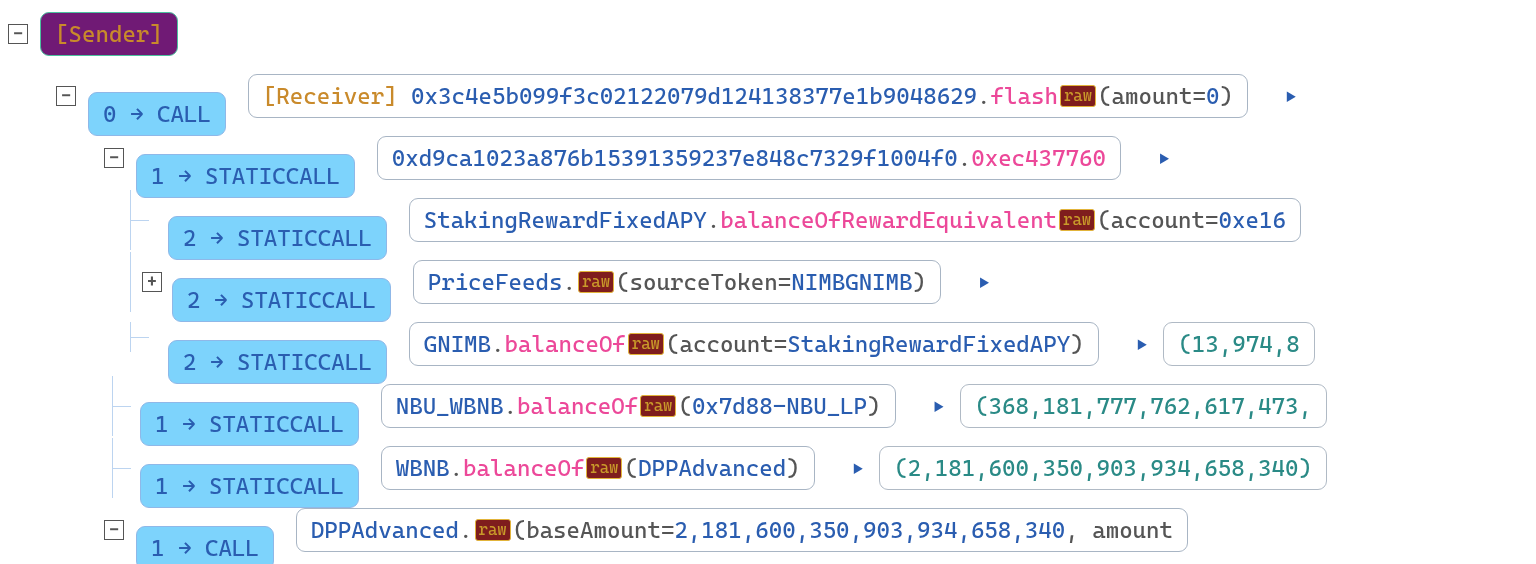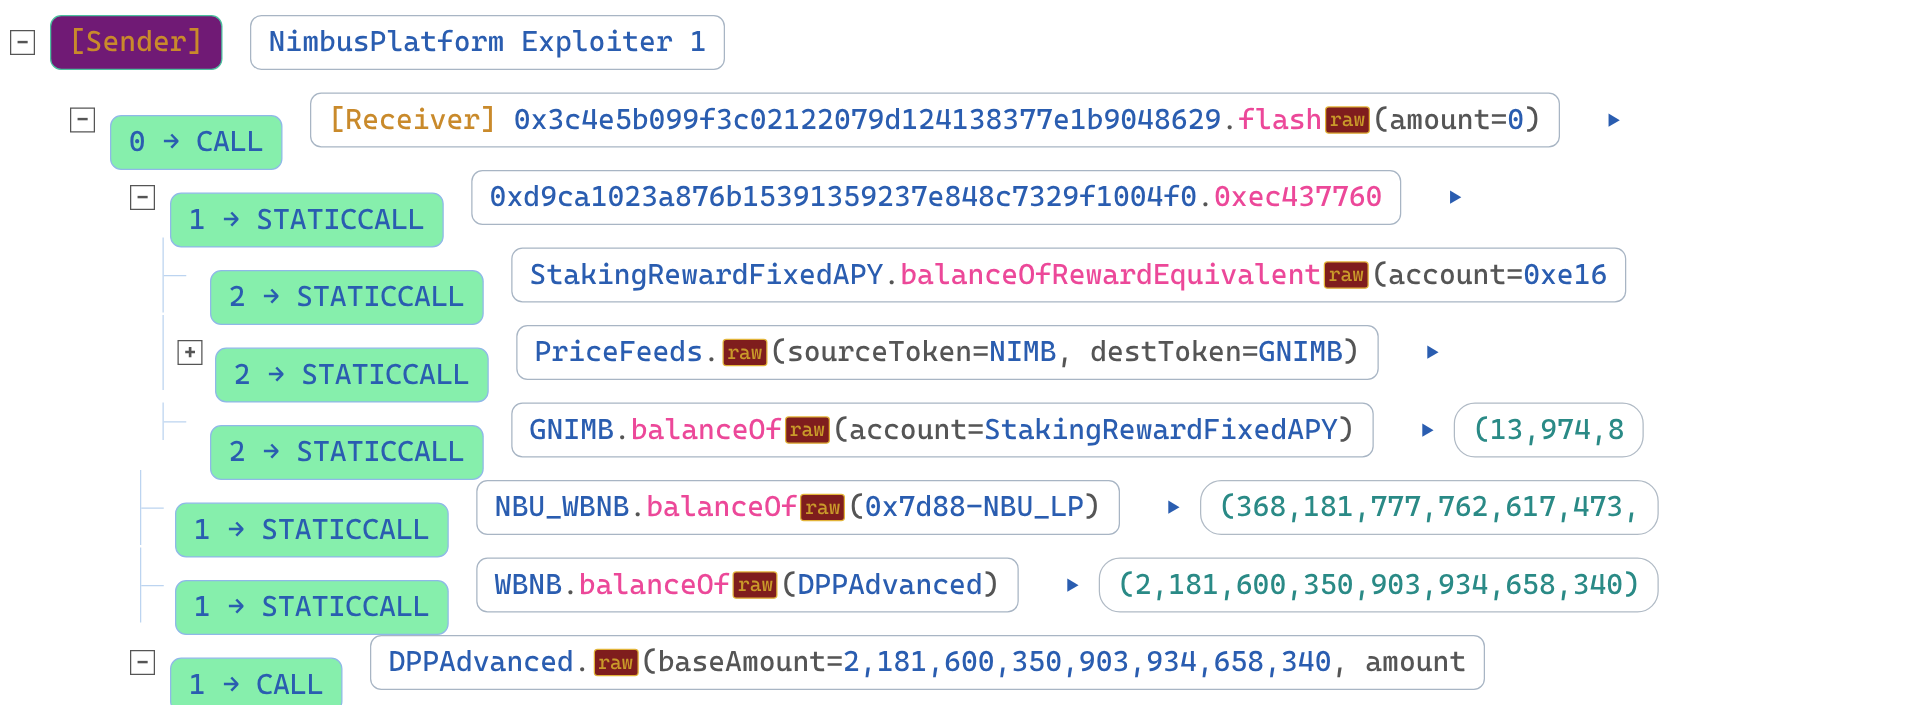--- a/index.html
+++ b/index.html
@@ -76,32 +76,31 @@
     margin-right: 22px;
     display:inline-flex;
     align-items:center;
     flex-shrink:0;
   }
   .pill.sender {
     background:#701a75;
     border-color:#4bc09e;
   }
   .pill.callbadge {
-    background:#86efac;
+    background:#7dd3fc;
     border-color:#8fb8e8;
     margin-top:36px;
   }
   .pill.rcv {
     background:#fff;
     border-color:#a8b5c4;
   }
   .pill.ret {
     background:#fff;
     border-color:#b0bac5;
-    border-radius:17px;
   }
   .c-orange { color:#c98a2b; }
   .c-blue   { color:#2a5db0; }
   .c-pink   { color:#ec4899; }
   .c-teal   { color:#2a8a86; }
   .c-num    { color:#2a5db0; }
   .c-paren  { color:#555; }
   .rawtag {
     border:1.5px solid #e2b43a;
     background:#7f1d1d;
@@ -124,23 +123,20 @@
   .spacer { display:inline-block; flex-shrink:0; }
 </style>
 </head>
 <body>
 
 <div class="row">
   <span class="tree-toggle minus"></span>
   <span class="pill sender">
     <span class="c-orange">[Sender]</span>
   </span>
-  <span class="pill rcv">
-    <span class="c-blue">NimbusPlatform Exploiter 1</span>
-  </span>
 </div>
 
 <div class="row">
   <span class="spacer" style="width:48px"></span>
   <span class="tree-toggle minus"></span>
   <span class="pill callbadge">
     <span class="c-blue">0 → CALL</span>
   </span>
   <span class="pill rcv">
     <span class="c-orange">[Receiver]</span>
@@ -194,21 +190,20 @@
   <span class="tree-toggle plus" style="margin-right:10px"></span>
   <span class="pill callbadge">
     <span class="c-blue">2 → STATICCALL</span>
   </span>
   <span class="pill rcv">
     <span class="c-blue">PriceFeeds</span>
     <span class="c-paren">.</span>
     <span class="rawtag">raw</span>
     <span class="c-paren">(sourceToken=</span>
     <span class="c-blue">NIMB</span>
-    <span class="c-paren">, destToken=</span>
     <span class="c-blue">GNIMB</span>
     <span class="c-paren">)</span>
   </span>
   <span class="expand-tri">▶</span>
 </div>
 
 <div class="row">
   <span class="spacer" style="width:122px"></span>
   <span class="guide tee last" style="position:relative"></span>
   <span class="spacer" style="width:10px"></span>

